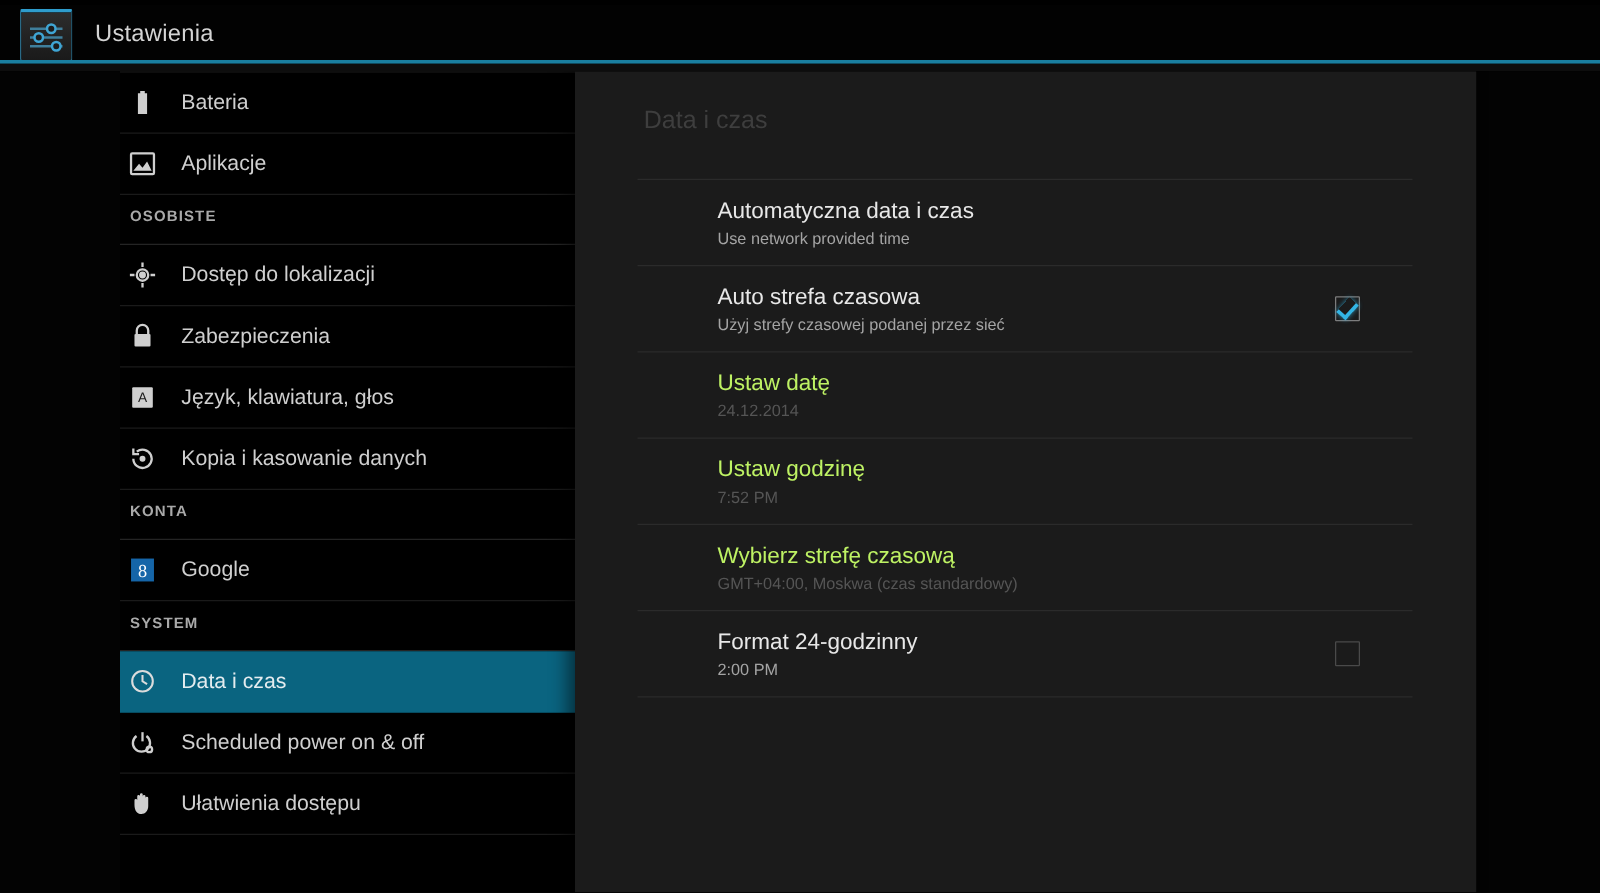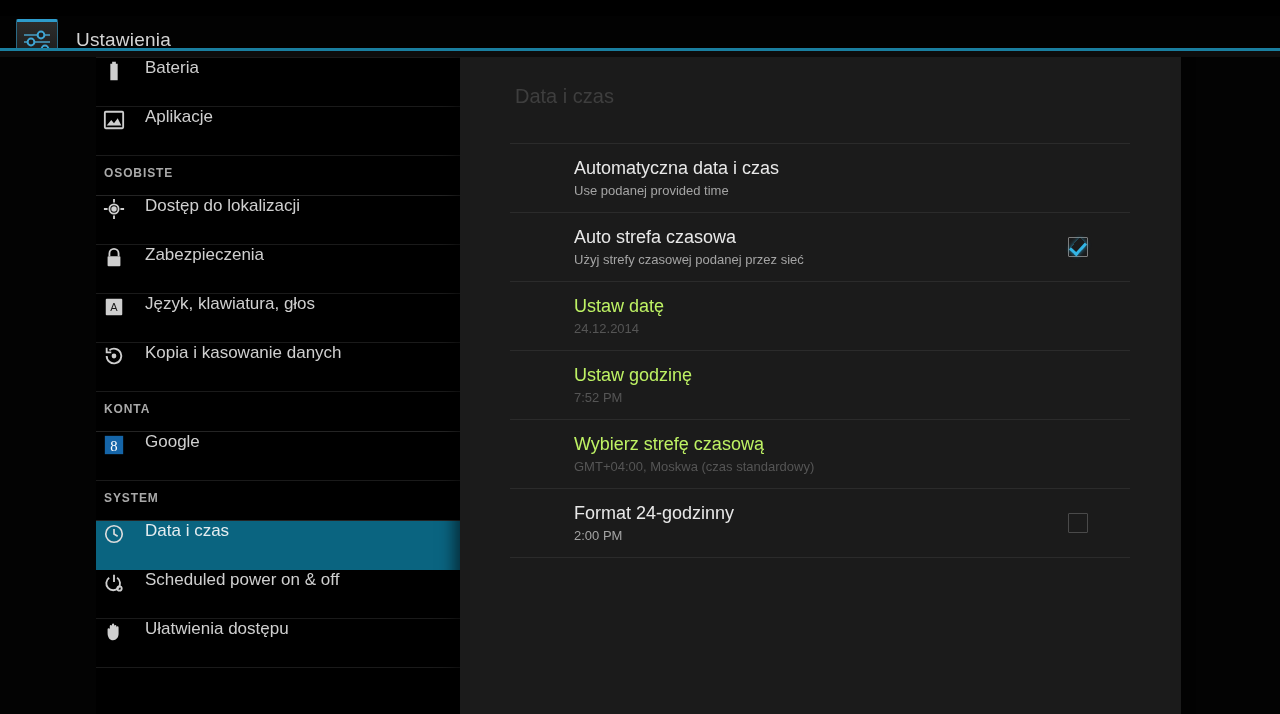--- a/index.html
+++ b/index.html
@@ -13,21 +13,21 @@
     overflow: hidden;
     font-family: "Liberation Sans", "DejaVu Sans", sans-serif;
     color: #e6e6e6;
     position: relative;
     -webkit-font-smoothing: antialiased;
   }
 
   
   .header {
     position: absolute;
-    left: 0; top: 16px;
+    left: 0; top: 4px;
     width: 1280px; height: 48px;
     background: #020202;
     display: flex;
     align-items: center;
   }
   .header-icon {
     width: 42px; height: 42px;
     margin-left: 16px;
     border: 1px solid #2a6a86;
     border-top: 3px solid #2e9ccc;
@@ -104,21 +104,21 @@
     position: absolute;
     left: 96px; top: 0;
     width: 364px;
     height: 657px;
     background: #000000;
   }
   .menu-item {
     position: relative;
     height: 49px;
     display: flex;
-    align-items: flex-start;
+    align-items: center;
     border-bottom: 1px solid #1a1a1a;
     box-sizing: border-box;
   }
   .menu-item.selected {
     background: #0a6480;
     border-bottom: 1px solid #0a6480;
   }
   .menu-item .m-icon {
     width: 26px; height: 26px;
     margin-left: 5px;
@@ -418,21 +418,21 @@
     </div>
   </div>
 
   <div class="panel">
     <div class="panel-title">Data i czas</div>
 
     <div class="panel-list">
 
       <div class="pref">
         <div class="p-title">Automatyczna data i czas</div>
-        <div class="p-summary">Use podanej provided time</div>
+        <div class="p-summary">Use network provided time</div>
       </div>
 
       <div class="pref">
         <div class="p-title">Auto strefa czasowa</div>
         <div class="p-summary">Użyj strefy czasowej podanej przez sieć</div>
         <div class="checkbox checked"></div>
       </div>
 
       <div class="pref disabled">
         <div class="p-title">Ustaw datę</div>

